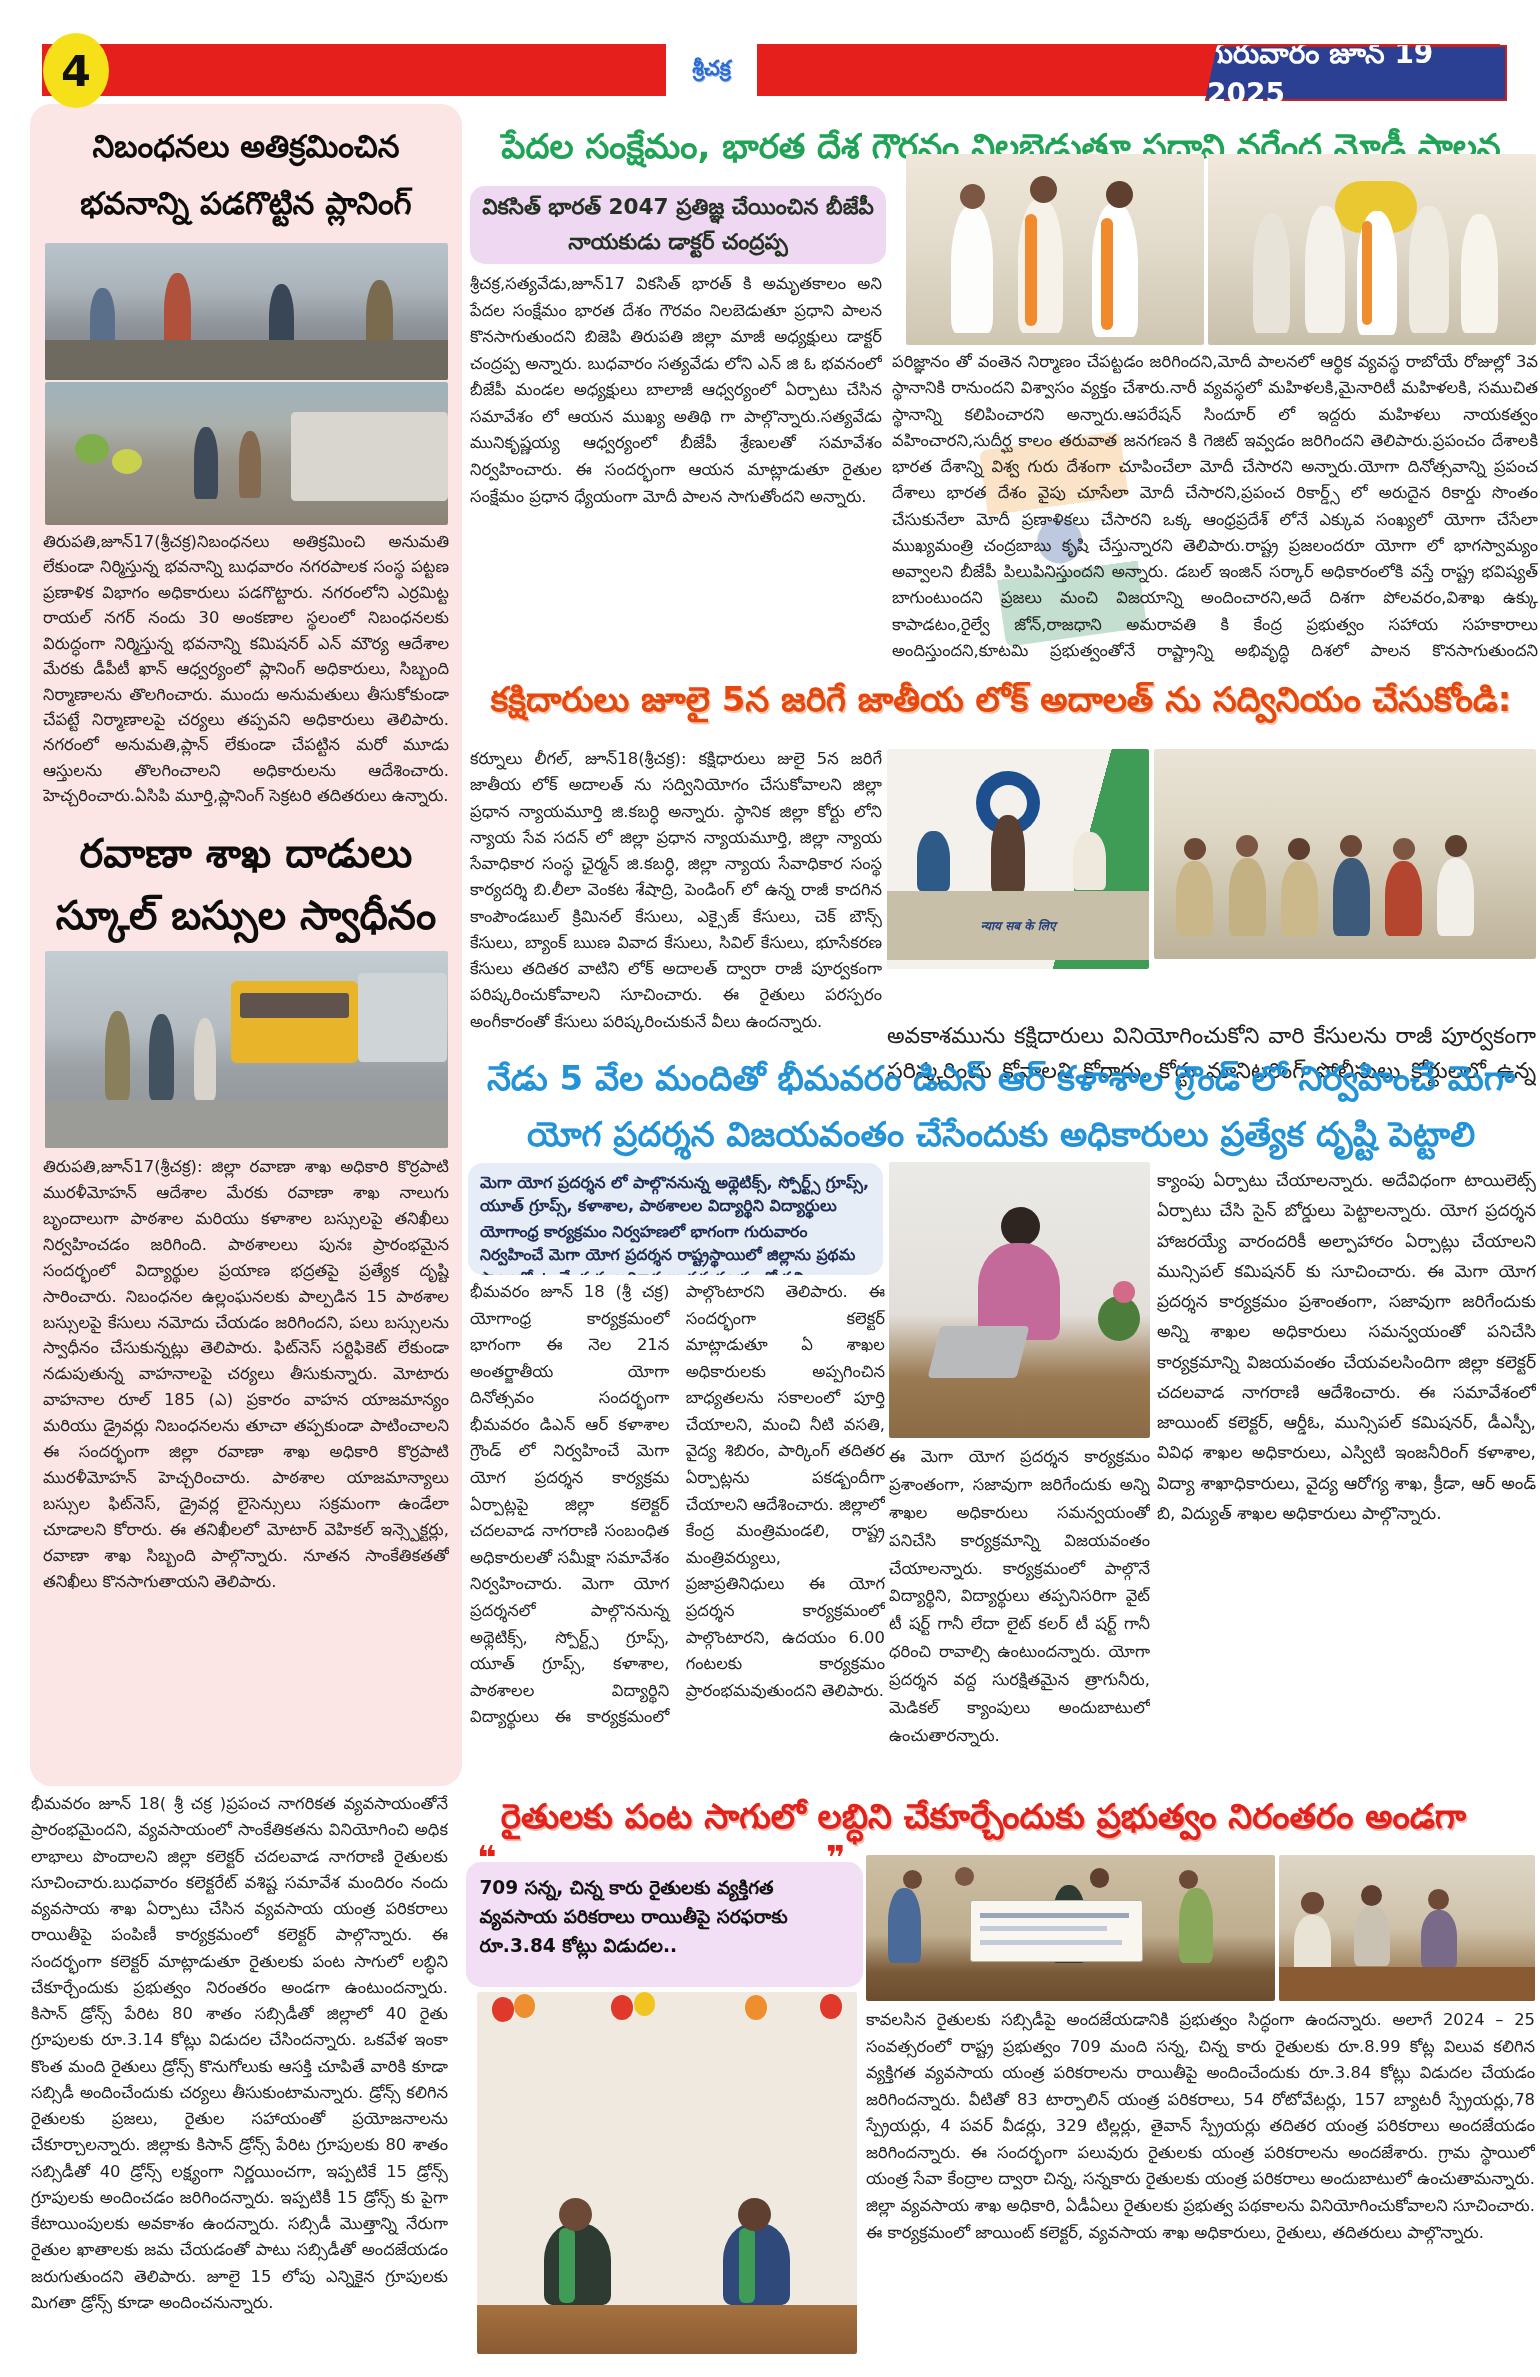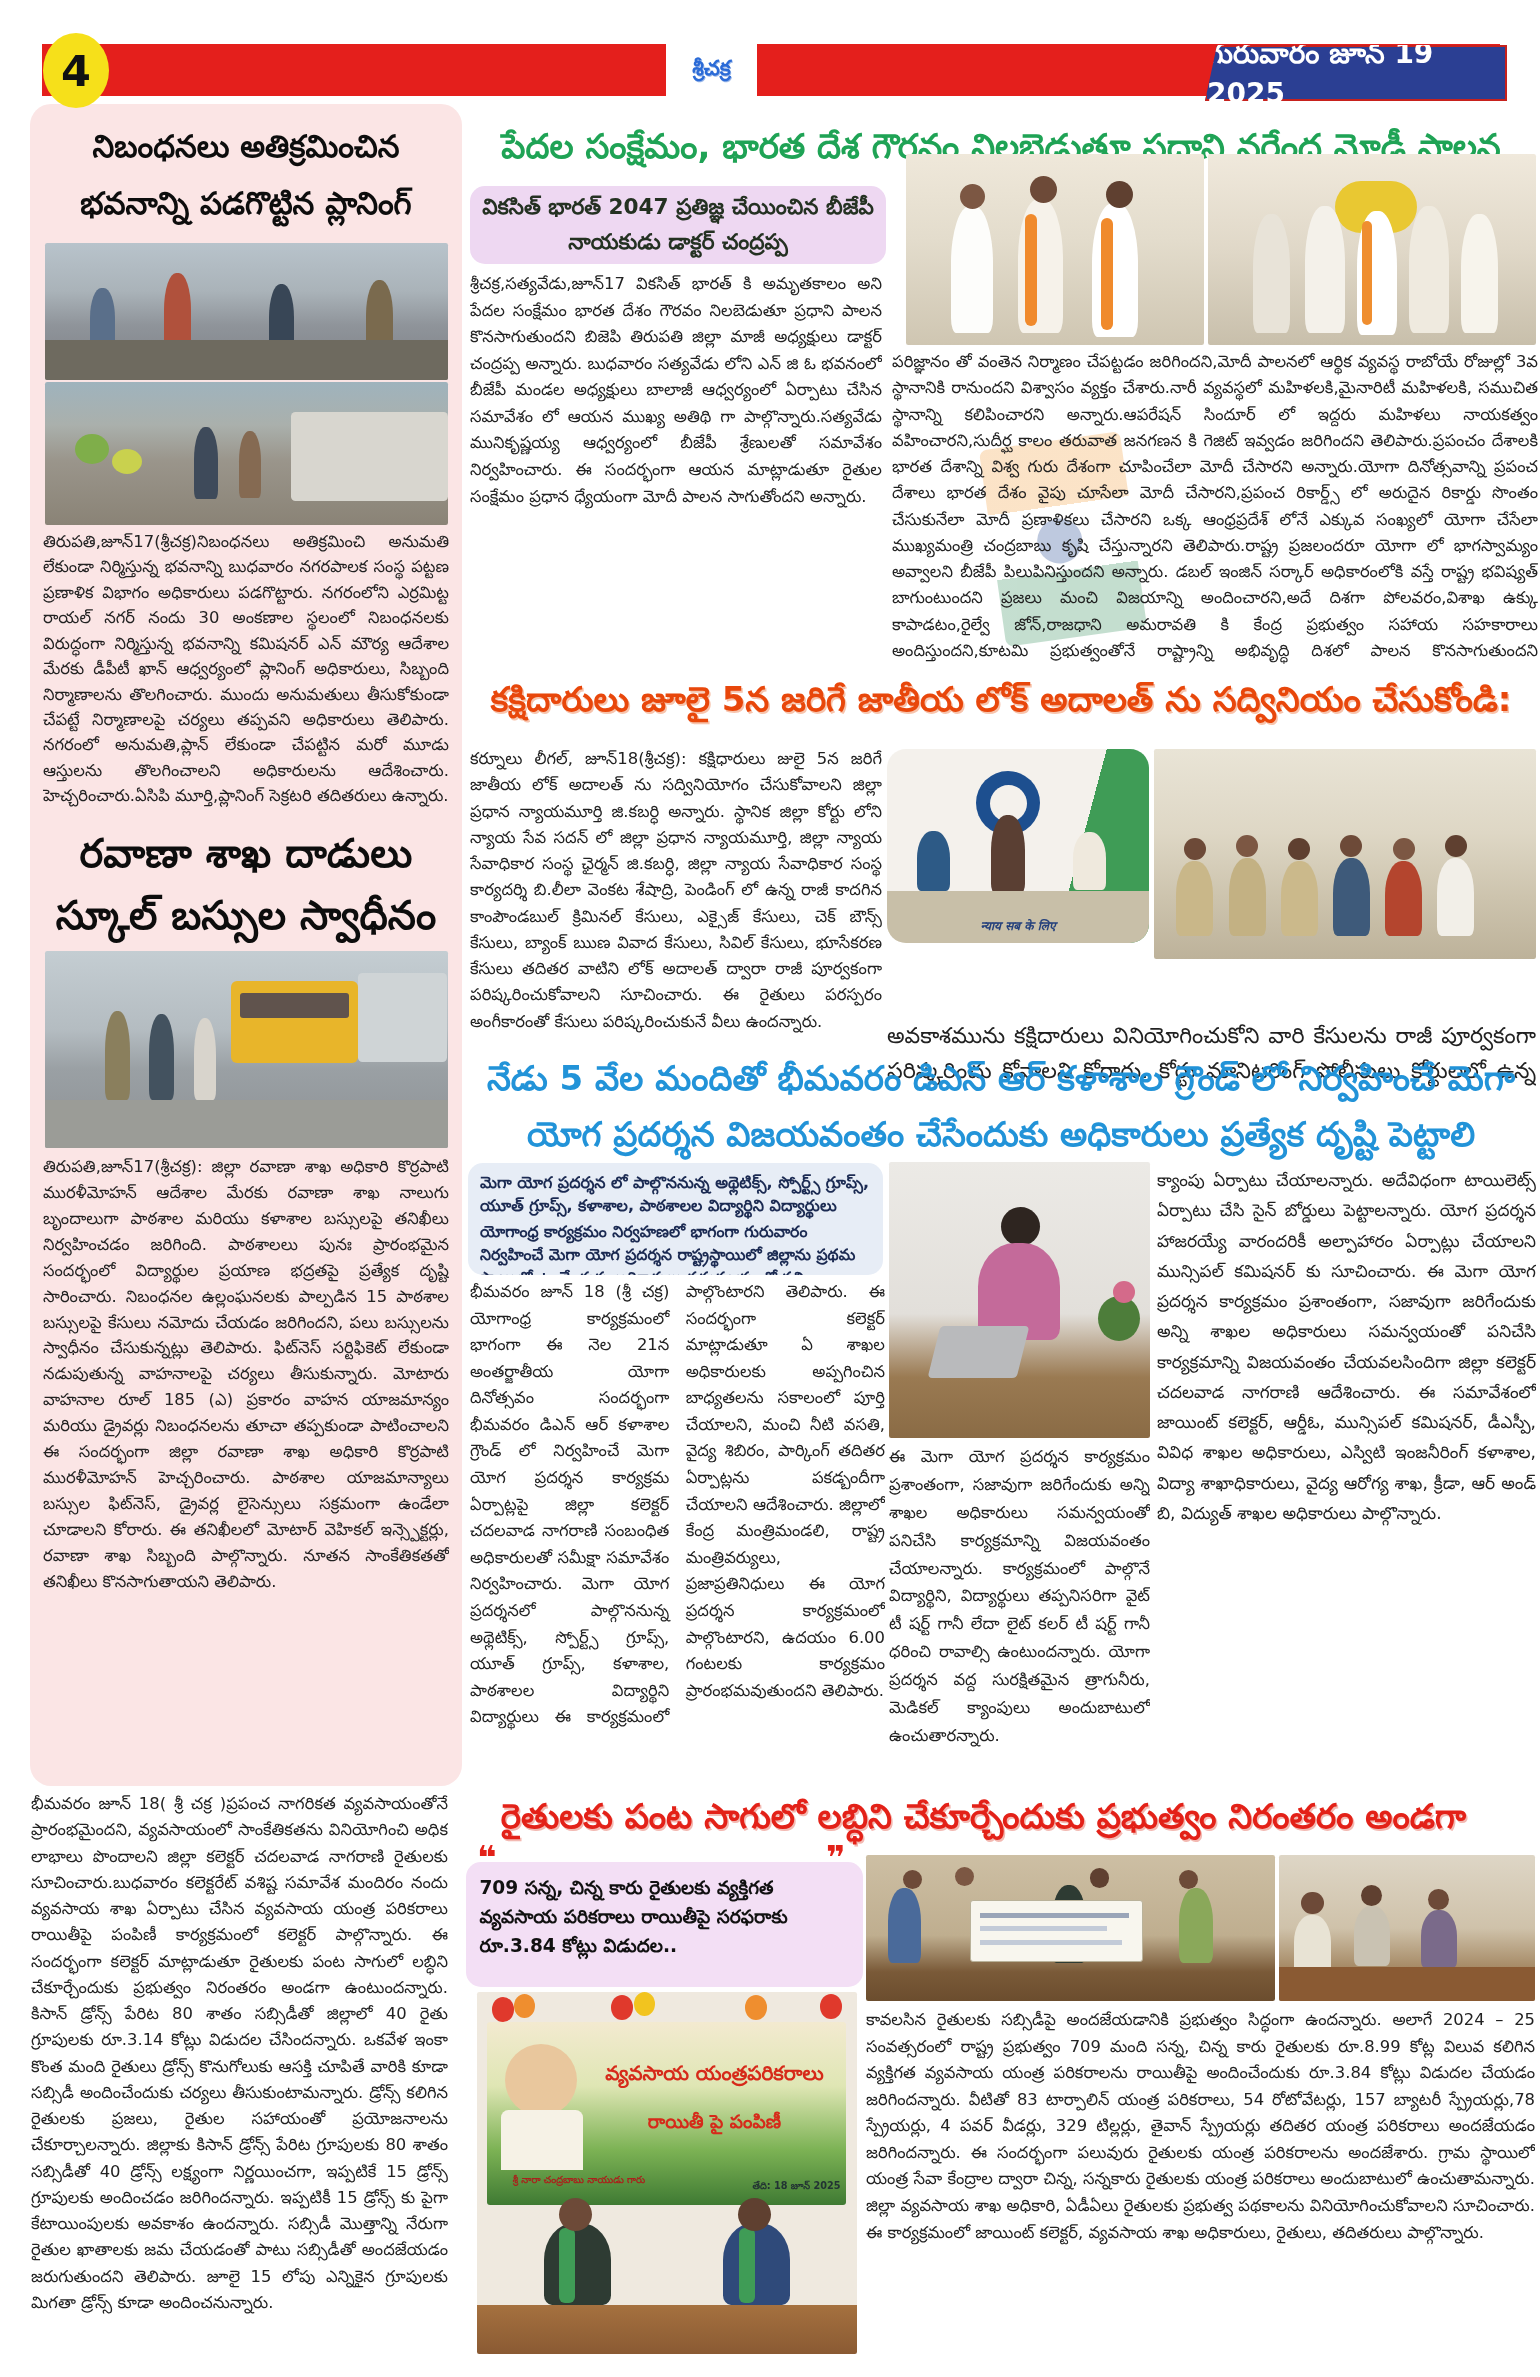--- a/index.html
+++ b/index.html
@@ -100,22 +100,22 @@
 <div class="abs" style="left:992px;top:440px;width:142px;height:198px;opacity:.28;transform:rotate(-8deg);border-radius:7.5px;
             background:linear-gradient(180deg,#f29c38 0 33%,#ffffff 33% 66%,#2e8b57 66% 100%);">
   <i class="h" style="left:45px;top:78px;width:45px;height:45px;background:#1b3f8f;"></i>
 </div>
 <div class="txt" style="left:892px;top:349px;width:646px;height:318px;font-size:16.4px;line-height:1.6;">పరిజ్ఞానం తో వంతెన నిర్మాణం చేపట్టడం జరిగిందని,మోదీ పాలనలో ఆర్థిక వ్యవస్థ రాబోయే రోజుల్లో 3వ స్థానానికి రానుందని విశ్వాసం వ్యక్తం చేశారు.నారీ వ్యవస్థలో మహిళలకి,మైనారిటీ మహిళలకి, సముచిత స్థానాన్ని కలిపించారని అన్నారు.ఆపరేషన్ సిందూర్ లో ఇద్దరు మహిళలు నాయకత్వం వహించారని,సుదీర్ఘ కాలం తరువాత జనగణన కి గెజిట్ ఇవ్వడం జరిగిందని తెలిపారు.ప్రపంచం దేశాలకి భారత దేశాన్ని విశ్వ గురు దేశంగా చూపించేలా మోదీ చేసారని అన్నారు.యోగా దినోత్సవాన్ని ప్రపంచ దేశాలు భారత దేశం వైపు చూసేలా మోదీ చేసారని,ప్రపంచ రికార్డ్స్ లో అరుదైన రికార్డు సొంతం చేసుకునేలా మోదీ ప్రణాళికలు చేసారని ఒక్క ఆంధ్రప్రదేశ్ లోనే ఎక్కువ సంఖ్యలో యోగా చేసేలా ముఖ్యమంత్రి చంద్రబాబు కృషి చేస్తున్నారని తెలిపారు.రాష్ట్ర ప్రజలందరూ యోగా లో భాగస్వామ్యం అవ్వాలని బీజేపీ పిలుపినిస్తుందని అన్నారు. డబల్ ఇంజిన్ సర్కార్ అధికారంలోకి వస్తే రాష్ట్ర భవిష్యత్ బాగుంటుందని ప్రజలు మంచి విజయాన్ని అందించారని,అదే దిశగా పోలవరం,విశాఖ ఉక్కు కాపాడటం,రైల్వే జోన్,రాజధాని అమరావతి కి కేంద్ర ప్రభుత్వం సహాయ సహకారాలు అందిస్తుందని,కూటమి ప్రభుత్వంతోనే రాష్ట్రాన్ని అభివృద్ధి దిశలో పాలన కొనసాగుతుందని చెప్పారు.ప్రధాని మోదీ పాలన ఒక సువర్ణ అధ్యాయంగా చెప్పుకోవచ్చుఅని ఆయన అన్నారు.వికసిత్ భారత కరపత్రాలను పంపిణీ చేశారు.సత్యవేడుకు విచ్చేసిన చంద్రప్ప ను బీసీ నాయకుడు, ఆంధ్రప్రదేశ్ దేవాంగ అభ్యుదయ సేవా సంఘం రాష్ట్ర కో కన్వినర్ జక్కుల శివానందం సత్కరించారు.ఈ కార్యక్రమంలో జిల్లా కార్యవర్గ సభ్యులు కే బి గురుదేవ్,డీవీఎంసీ మెంబెర్ గుత్తి త్యాగరాజు,జి ఎస్ నరేంద్ర రెడ్డి,గిరిధర్,పార్థసారధి,భువనేశ్ కుమార్,మహిళలు,బిజెపి శ్రేణులు పాల్గొన్నారు.</div>
 
 <div class="headline" style="left:464px;top:669px;width:1074px;height:69px;font-size:34px;line-height:1.8;color:#e8470b;text-shadow:1.5px 1.5px 0 #f7c4ad;">కక్షిదారులు జూలై 5న జరిగే జాతీయ లోక్ అదాలత్ ను సద్వినియం చేసుకోండి: జిల్లా ప్రధాన న్యాయమూర్తి జి.కబర్ది</div>
 
 <div class="txt" style="left:470px;top:746px;width:412px;height:292px;font-size:16.4px;line-height:1.6;">కర్నూలు లీగల్, జూన్18(శ్రీచక్ర):  కక్షిధారులు జులై 5న జరిగే  జాతీయ లోక్ అదాలత్ ను సద్వినియోగం చేసుకోవాలని జిల్లా ప్రధాన న్యాయమూర్తి జి.కబర్ధి అన్నారు. స్థానిక జిల్లా కోర్టు లోని న్యాయ సేవ సదన్ లో  జిల్లా ప్రధాన న్యాయమూర్తి, జిల్లా న్యాయ సేవాధికార సంస్థ  ఛైర్మన్ జి.కబర్ధి, జిల్లా న్యాయ సేవాధికార సంస్థ  కార్యదర్శి బి.లీలా వెంకట శేషాద్రి, పెండింగ్ లో ఉన్న రాజీ కాదగిన కాంపౌండబుల్ క్రిమినల్ కేసులు, ఎక్సైజ్ కేసులు, చెక్ బౌన్స్ కేసులు, బ్యాంక్ ఋణ వివాద కేసులు, సివిల్ కేసులు, భూసేకరణ కేసులు తదితర వాటిని లోక్ అదాలత్ ద్వారా రాజీ పూర్వకంగా పరిష్కరించుకోవాలని సూచించారు. ఈ రైతులు పరస్పరం అంగీకారంతో కేసులు పరిష్కరించుకునే వీలు ఉందన్నారు.</div>
 
-<div class="photo" style="left:887px;top:749px;width:262px;height:194px;
-            background:linear-gradient(105deg,#f4f1ec 0 70%,#3f9c56 70% 100%);border-radius:19px;">
+<div class="photo" style="left:887px;top:749px;width:262px;height:220px;
+            background:linear-gradient(105deg,#f4f1ec 0 70%,#3f9c56 70% 100%);">
   <i class="h" style="left:89px;top:22.4px;width:64px;height:64px;background:#1d4f8f;"></i>
   <i class="h" style="left:103px;top:36px;width:37px;height:37px;background:#f4f1ec;"></i>
   <i class="p" style="left:30px;top:82px;width:33px;height:60px;background:#2d5a86;"></i>
   <i class="p" style="left:104px;top:66px;width:34px;height:78px;background:#5a3f33;"></i>
   <i class="p" style="left:186px;top:83px;width:33px;height:58px;background:#efe9dd;"></i>
   <i class="abs" style="left:0;top:142px;width:262px;height:69px;background:#c8bfa8;display:flex;align-items:center;justify-content:center;">
      <span style="font-size:12px;color:#24407c;font-weight:700;">न्याय सब के लिए</span>
   </i>
 </div>
 <div class="photo" style="left:1154px;top:749px;width:382px;height:210px;
@@ -164,29 +164,20 @@
   <div style="font-size:18.6px;line-height:1.55;color:#111;font-weight:700;margin-top:3px;">709 సన్న, చిన్న కారు రైతులకు వ్యక్తిగత వ్యవసాయ పరికరాలు రాయితీపై సరఫరాకు రూ.3.84 కోట్లు విడుదల..</div>
 </div>
 
 <div class="photo" style="left:477px;top:1992px;width:380px;height:362px;background:#efe9df;">
   <i class="h" style="left:15px;top:4.5px;width:22.4px;height:25px;background:#e0392c;"></i>
   <i class="h" style="left:37px;top:1.5px;width:21px;height:24px;background:#ef8e2f;"></i>
   <i class="h" style="left:134px;top:3px;width:22.4px;height:25px;background:#e0392c;"></i>
   <i class="h" style="left:157px;top:0px;width:21px;height:24px;background:#f2c41f;"></i>
   <i class="h" style="left:268px;top:3px;width:22.4px;height:25px;background:#ef8e2f;"></i>
   <i class="h" style="left:343px;top:1.5px;width:22.4px;height:25px;background:#e0392c;"></i>
-  <div class="abs" style="left:10.4px;top:30px;width:359px;height:183px;border-radius:3px;overflow:hidden;
-              background:linear-gradient(180deg,#f3ead0 0%,#dfe6b4 35%,#7cb254 70%,#3f7a33 100%);">
-    <i class="h" style="left:18px;top:22.4px;width:72px;height:72px;background:#e9c79d;"></i>
-    <i class="abs" style="left:13.4px;top:88px;width:82px;height:60px;background:#f6f2e6;border-radius:7.5px 7.5px 0 0;"></i>
-    <div style="position:absolute;left:104px;top:39px;width:246px;text-align:center;font-size:20px;font-weight:700;color:#d62a1a;">వ్యవసాయ యంత్రపరికరాలు</div>
-    <div style="position:absolute;left:104px;top:89px;width:246px;text-align:center;font-size:18.6px;font-weight:700;color:#d62a1a;">రాయితీ పై పంపిణీ</div>
-    <div style="position:absolute;left:6px;top:152px;width:171px;text-align:center;font-size:9.7px;font-weight:700;color:#a8231c;">శ్రీ నారా చంద్రబాబు నాయుడు గారు</div>
-    <div style="position:absolute;right:6px;top:158px;width:112px;text-align:right;font-size:9.7px;font-weight:700;color:#233;">తేది: 18 జూన్ 2025</div>
-  </div>
   <i class="p" style="left:67px;top:231px;width:67px;height:82px;background:#2e3b33;"></i>
   <i class="abs" style="left:82px;top:236px;width:16.4px;height:75px;background:#3f9c56;border-radius:6px;"></i>
   <i class="h" style="left:82px;top:206px;width:33px;height:33px;background:#6d4a38;"></i>
   <i class="p" style="left:246px;top:231px;width:67px;height:82px;background:#2f4a7a;"></i>
   <i class="abs" style="left:262px;top:236px;width:16.4px;height:75px;background:#3f9c56;border-radius:6px;"></i>
   <i class="h" style="left:261px;top:206px;width:33px;height:33px;background:#5f4030;"></i>
   <i class="abs" style="left:0;top:313px;width:380px;height:49px;background:linear-gradient(180deg,#a5713f,#8a5a33);"></i>
 </div>
 
 <div class="photo" style="left:866px;top:1855px;width:409px;height:146px;

